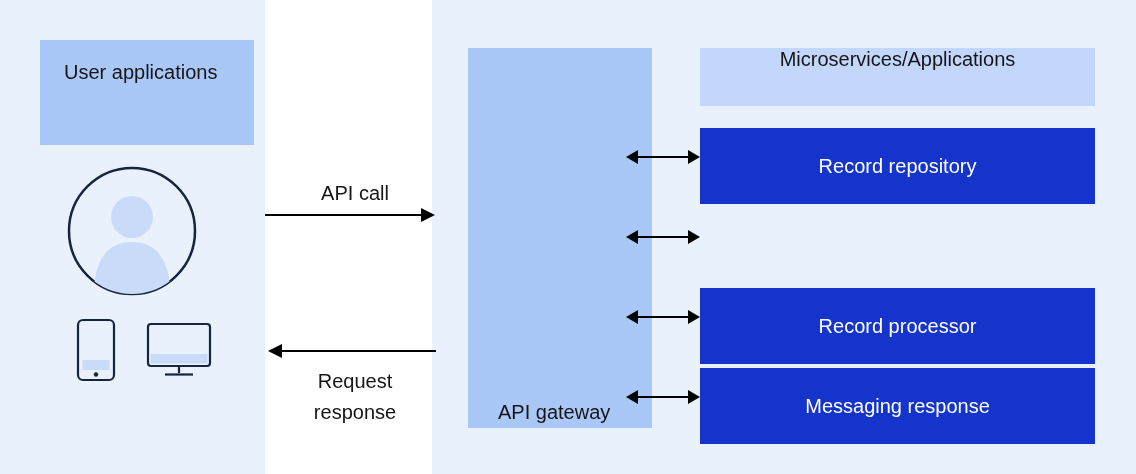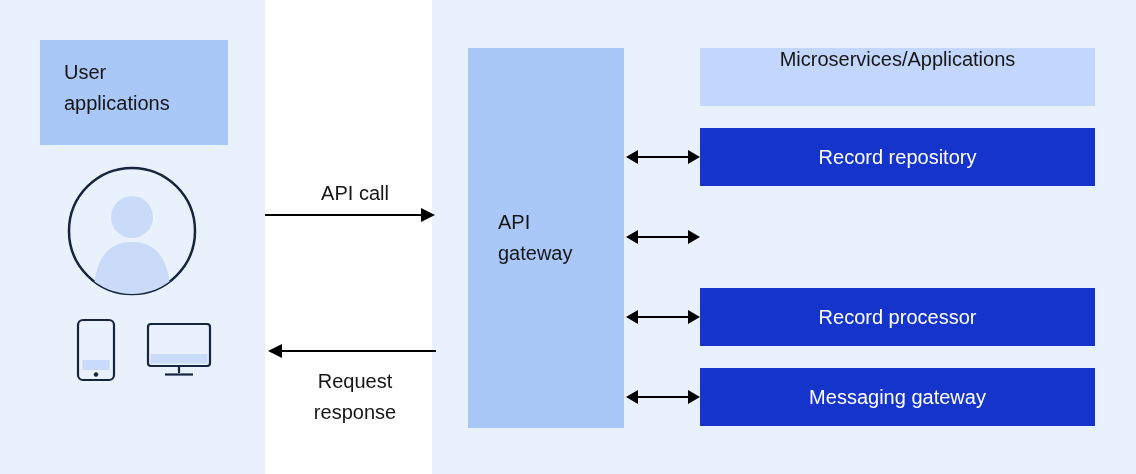--- a/index.html
+++ b/index.html
@@ -12,30 +12,30 @@
     overflow:hidden;
   }
   .panel{position:absolute;top:0;height:474px;background:#e8f1fc;}
   .panel-left{left:0;width:265px;}
   .panel-right{left:432px;width:704px;}
 
   .light-box{
     position:absolute;background:#a9c7f7;color:#161616;
     font-size:20px;line-height:1.55;
   }
-  .user-apps-box{left:40px;top:40px;width:188px;height:105px;box-sizing:border-box;padding:17px 24px;}
-  .gateway-box{left:468px;top:48px;width:156px;height:380px;box-sizing:border-box;display:flex;align-items:center;padding-left:30px;padding-right:18px;}
+  .user-apps-box{left:40px;top:40px;width:214px;height:105px;box-sizing:border-box;padding:17px 24px;}
+  .gateway-box{left:468px;top:48px;width:184px;height:380px;box-sizing:border-box;display:flex;align-items:flex-end;padding-left:30px;padding-right:18px;}
 
   .header-box{
     position:absolute;left:700px;top:48px;width:395px;height:58px;
     background:#c3d7fc;color:#161616;font-size:20px;
     display:flex;align-items:flex-start;justify-content:center;
   }
   .service-box{
-    position:absolute;left:700px;width:395px;height:58px;
+    position:absolute;left:700px;width:395px;height:76px;
     background:#1434cb;color:#ffffff;font-size:20px;
     display:flex;align-items:center;justify-content:center;
   }
   .svc0{top:128px;} .svc1{top:208px;} .svc2{top:288px;} .svc3{top:368px;}
 
   .flow-label{
     position:absolute;font-size:20px;color:#161616;text-align:center;line-height:1.55;
   }
   .api-call-label{left:270px;top:178px;width:170px;}
   .req-resp-label{left:290px;top:366px;width:130px;}
@@ -101,21 +101,21 @@
     <span>Microservices/Applications</span>
   </div>
 
   <div class="service-box svc0">
     <span>Record repository</span>
   </div>
   <div class="service-box svc2">
     <span>Record processor</span>
   </div>
   <div class="service-box svc3">
-    <span>Messaging gateway</span>
+    <span>Messaging response</span>
   </div>
 
   <svg class="arrow-svg" style="left:626px;top:148px;" width="74" height="18" viewBox="0 0 74 18">
     <line x1="10" y1="9" x2="64" y2="9" stroke="#000000" stroke-width="2"></line>
     <polygon points="12,2 0,9 12,16" fill="#000000"></polygon>
     <polygon points="62,2 74,9 62,16" fill="#000000"></polygon>
   </svg>
   <svg class="arrow-svg" style="left:626px;top:228px;" width="74" height="18" viewBox="0 0 74 18">
     <line x1="10" y1="9" x2="64" y2="9" stroke="#000000" stroke-width="2"></line>
     <polygon points="12,2 0,9 12,16" fill="#000000"></polygon>

